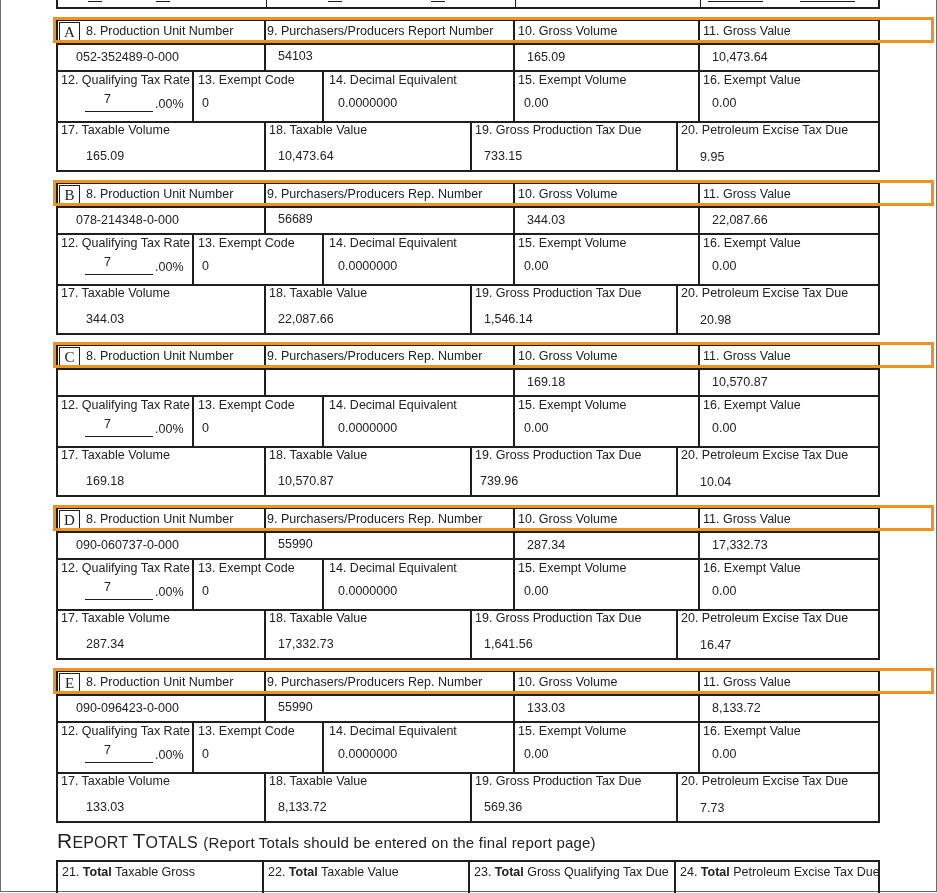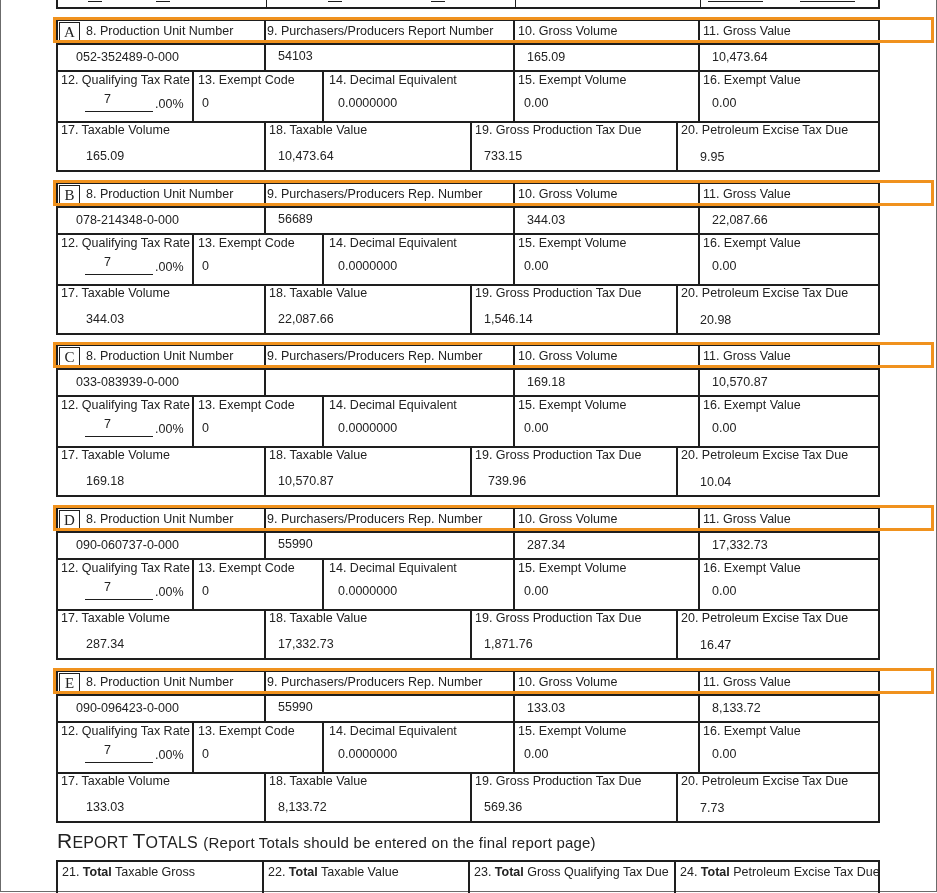--- a/index.html
+++ b/index.html
@@ -278,23 +278,20 @@
       <div class="cell" style="left:206px;top:0;width:249px;height:22px">
         <span class="lbl" style="left:3px">9. Purchasers/Producers Rep. Number</span>
       </div>
       <div class="cell" style="left:455px;top:0;width:185px;height:22px">
         <span class="lbl" style="left:5px">10. Gross Volume</span>
       </div>
       <div class="cell" style="left:640px;top:0;width:180px;height:22px">
         <span class="lbl" style="left:5px">11. Gross Value</span>
       </div>
 
-      <div class="cell" style="left:0;top:24px;width:206px;height:25px">
-        <span class="val" style="left:18px;top:5px">033-083939-0-000</span>
-      </div>
       <div class="cell" style="left:455px;top:24px;width:185px;height:25px">
         <span class="val" style="left:14px;top:5px">169.18</span>
       </div>
       <div class="cell" style="left:640px;top:24px;width:180px;height:25px">
         <span class="val" style="left:14px;top:5px">10,570.87</span>
       </div>
 
       <div class="cell" style="left:0;top:51px;width:134px;height:49px">
         <span class="lbl" style="left:3px;top:1px">12. Qualifying Tax Rate</span>
         <div class="rate-line"></div>
@@ -321,21 +318,21 @@
       <div class="cell" style="left:0;top:102px;width:206px;height:49px">
         <span class="lbl" style="left:3px;top:0px">17. Taxable Volume</span>
         <span class="val" style="left:28px;top:26px">169.18</span>
       </div>
       <div class="cell" style="left:208px;top:102px;width:204px;height:49px">
         <span class="lbl" style="left:3px;top:0px">18. Taxable Value</span>
         <span class="val" style="left:12px;top:26px">10,570.87</span>
       </div>
       <div class="cell" style="left:414px;top:102px;width:204px;height:49px">
         <span class="lbl" style="left:3px;top:0px">19. Gross Production Tax Due</span>
-        <span class="val" style="left:16px;top:26px">739.96</span>
+        <span class="val" style="left:8px;top:26px">739.96</span>
       </div>
       <div class="cell" style="left:620px;top:102px;width:200px;height:49px">
         <span class="lbl" style="left:3px;top:0px">20. Petroleum Excise Tax Due</span>
         <span class="val" style="left:22px;top:27px">10.04</span>
       </div>
     </div>
     <div class="orange"></div>
   </div>
 
   <div class="section" style="top: 507px;">
@@ -409,21 +406,21 @@
       <div class="cell" style="left:0;top:102px;width:206px;height:49px">
         <span class="lbl" style="left:3px;top:0px">17. Taxable Volume</span>
         <span class="val" style="left:28px;top:26px">287.34</span>
       </div>
       <div class="cell" style="left:208px;top:102px;width:204px;height:49px">
         <span class="lbl" style="left:3px;top:0px">18. Taxable Value</span>
         <span class="val" style="left:12px;top:26px">17,332.73</span>
       </div>
       <div class="cell" style="left:414px;top:102px;width:204px;height:49px">
         <span class="lbl" style="left:3px;top:0px">19. Gross Production Tax Due</span>
-        <span class="val" style="left:12px;top:26px">1,871.76</span>
+        <span class="val" style="left:12px;top:26px">1,641.56</span>
       </div>
       <div class="cell" style="left:620px;top:102px;width:200px;height:49px">
         <span class="lbl" style="left:3px;top:0px">20. Petroleum Excise Tax Due</span>
         <span class="val" style="left:22px;top:27px">16.47</span>
       </div>
     </div>
     <div class="orange"></div>
   </div>
 
   <div class="section" style="top: 670px;">

